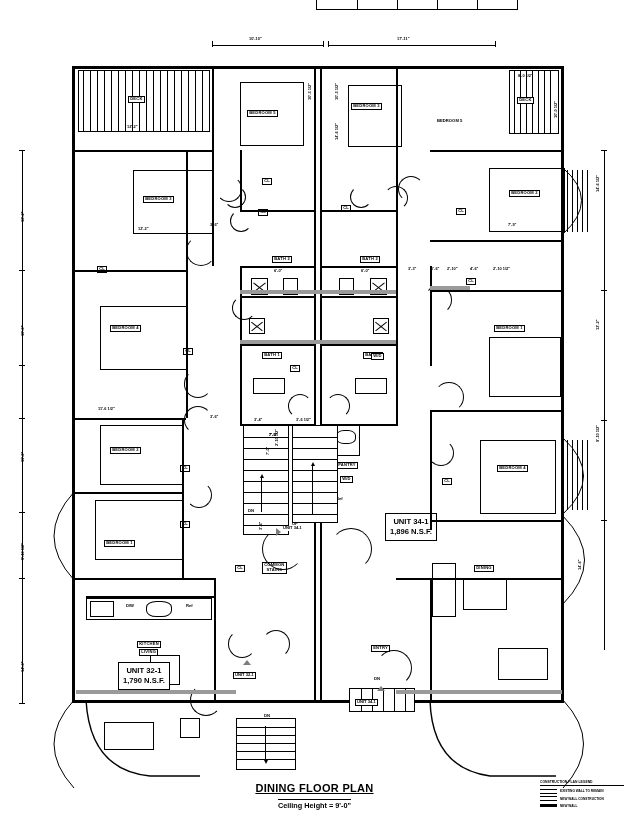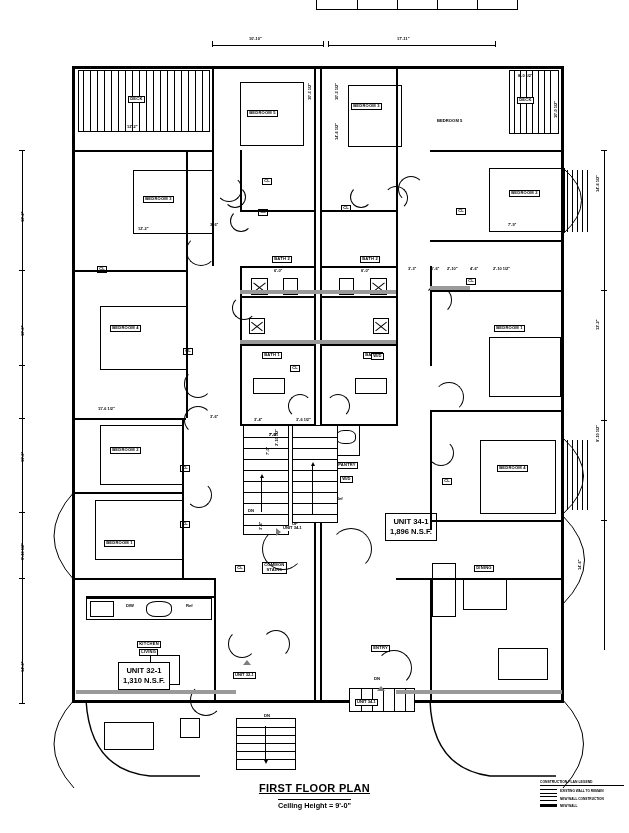--- a/index.html
+++ b/index.html
@@ -310,21 +310,21 @@
   <div class="uarrow" style="left:377px;top:686px;"></div>
   <div class="tag2" style="left:355px;top:699px;border:.6px solid #000;padding:.4px 1px;">UNIT 34-1</div>
 
   <div class="unitbox" style="left:385px;top:513px;">
     <div>UNIT 34-1</div>
     <div>1,896 N.S.F.</div>
   </div>
 
   <div class="unitbox" style="left:118px;top:662px;">
     <div>UNIT 32-1</div>
-    <div>1,310 N.S.F.</div>
+    <div>1,790 N.S.F.</div>
   </div>
 
   <div class="tag" style="left:97px;top:266px;">CL</div>
   <div class="tag" style="left:183px;top:348px;">CL</div>
   <div class="tag" style="left:180px;top:465px;">CL</div>
   <div class="tag" style="left:180px;top:521px;">CL</div>
   <div class="tag" style="left:235px;top:565px;">CL</div>
   <div class="tag" style="left:262px;top:178px;">CL</div>
   <div class="tag" style="left:258px;top:209px;">CL</div>
   <div class="tag" style="left:341px;top:205px;">CL</div>
@@ -460,21 +460,21 @@
 
   <div class="abs hatchwall" style="left:240px;top:290px;width:78px;height:4px;"></div>
   <div class="abs hatchwall" style="left:318px;top:290px;width:78px;height:4px;"></div>
   <div class="abs hatchwall" style="left:240px;top:340px;width:78px;height:4px;"></div>
   <div class="abs hatchwall" style="left:318px;top:340px;width:78px;height:4px;"></div>
   <div class="abs hatchwall" style="left:76px;top:690px;width:160px;height:4px;"></div>
   <div class="abs hatchwall" style="left:396px;top:690px;width:166px;height:4px;"></div>
   <div class="abs hatchwall" style="left:430px;top:286px;width:40px;height:4px;"></div>
 
   <div id="title" style="top:782px;">
-    <div class="t1">FIRST FLOOR PLAN</div>
+    <div class="t1">DINING FLOOR PLAN</div>
     <div><span class="t2">Ceiling Height = 9'-0"</span></div>
   </div>
 
   <div id="legend" style="left:540px;top:780px;width:84px;">
     <div class="lg-title">CONSTRUCTION PLAN LEGEND</div>
     <div class="lg-row">
       <div class="lg-sw" style="border-top:1px solid #000;border-bottom:1px solid #000;height:3px;"></div>
       <div class="lg-tx">EXISTING WALL TO REMAIN</div>
     </div>
     <div class="lg-row">

